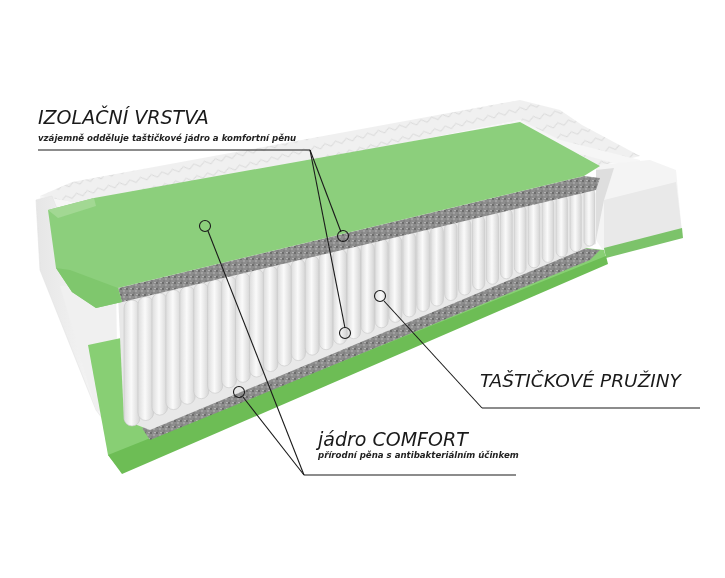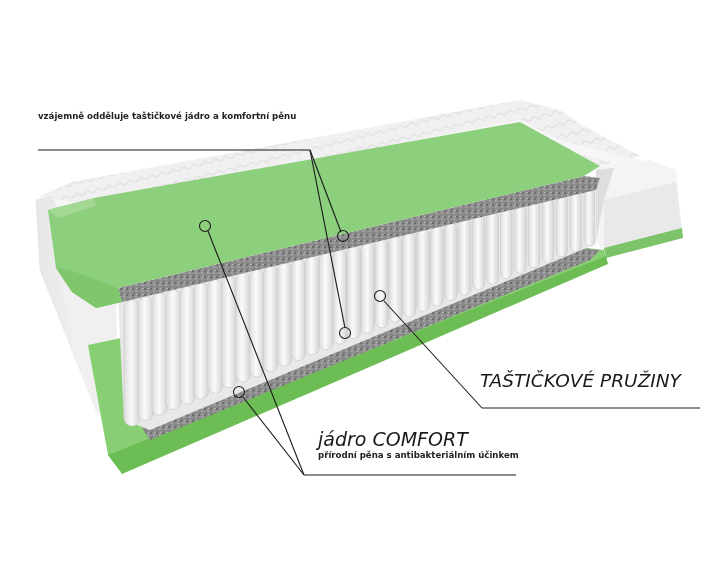--- a/index.html
+++ b/index.html
@@ -2,21 +2,21 @@
 <html><head>
 <meta charset="utf-8">
 <style>
   html, body { margin: 0; padding: 0; background: #ffffff; }
   body { width: 725px; height: 578px; position: relative; overflow: hidden;
          font-family: "DejaVu Sans", sans-serif; }
   #scene { position: absolute; left: 0; top: 0; width: 725px; height: 578px; }
   .label { position: absolute; color: #1a1a1a; white-space: nowrap; }
   .label .title { font-family: "DejaVu Sans", sans-serif; font-style: italic;
                   font-weight: normal; letter-spacing: 0px; display: block; }
-  .label .sub { font-family: "DejaVu Sans", sans-serif; 
+  .label .sub { font-family: "DejaVu Sans", sans-serif; font-style: italic;
                 font-weight: bold; display: block; color: #222; }
   #label-izolacni { left: 38px; top: 106px; }
   #label-izolacni .title { font-size: 19px; }
   #label-izolacni .sub { font-size: 8.6px; margin-top: 5px; }
   #label-pruziny { left: 480px; top: 370px; }
   #label-pruziny .title { font-size: 18.5px; text-align: center; }
   #label-pruziny .sub { font-size: 8.6px; margin-top: 6px; }
   #label-comfort { left: 318px; top: 428px; }
   #label-comfort .title { font-size: 19px; }
   #label-comfort .sub { font-size: 8.6px; margin-top: 0; }
@@ -134,20 +134,21 @@
 
     <circle cx="205" cy="226" r="5.5"></circle>
     <circle cx="239" cy="392" r="5.5"></circle>
     <line x1="208" y1="231" x2="304" y2="475"></line>
     <line x1="243" y1="397" x2="304" y2="475"></line>
     <line x1="304" y1="475" x2="516" y2="475"></line>
   </g>
 </svg>
 
 <div class="label" id="label-izolacni">
+  <span class="title">IZOLAČNÍ VRSTVA</span>
   <span class="sub">vzájemně odděluje taštičkové jádro a komfortní pěnu</span>
 </div>
 
 <div class="label" id="label-pruziny">
   <span class="title">TAŠTIČKOVÉ PRUŽINY</span>
 </div>
 
 <div class="label" id="label-comfort">
   <span class="title">jádro COMFORT</span>
   <span class="sub">přírodní pěna s antibakteriálním účinkem</span>

